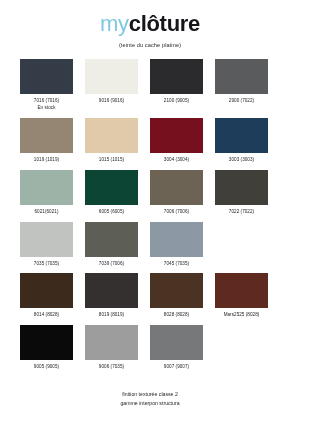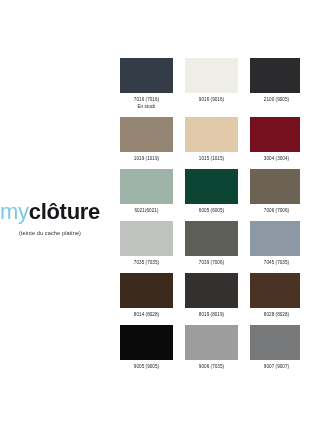--- a/index.html
+++ b/index.html
@@ -12,20 +12,21 @@
     background: #ffffff;
     font-family: "Liberation Sans", sans-serif;
     color: #1a1a1a;
     overflow: hidden;
   }
   .page {
     width: 300px;
     height: 424px;
     box-sizing: border-box;
     display: flex;
+    flex-direction: column;
     align-items: center;
     padding: 0;
     background: #ffffff;
   }
 
   
   .header {
     width: 100%;
     text-align: center;
     padding-top: 13px;

